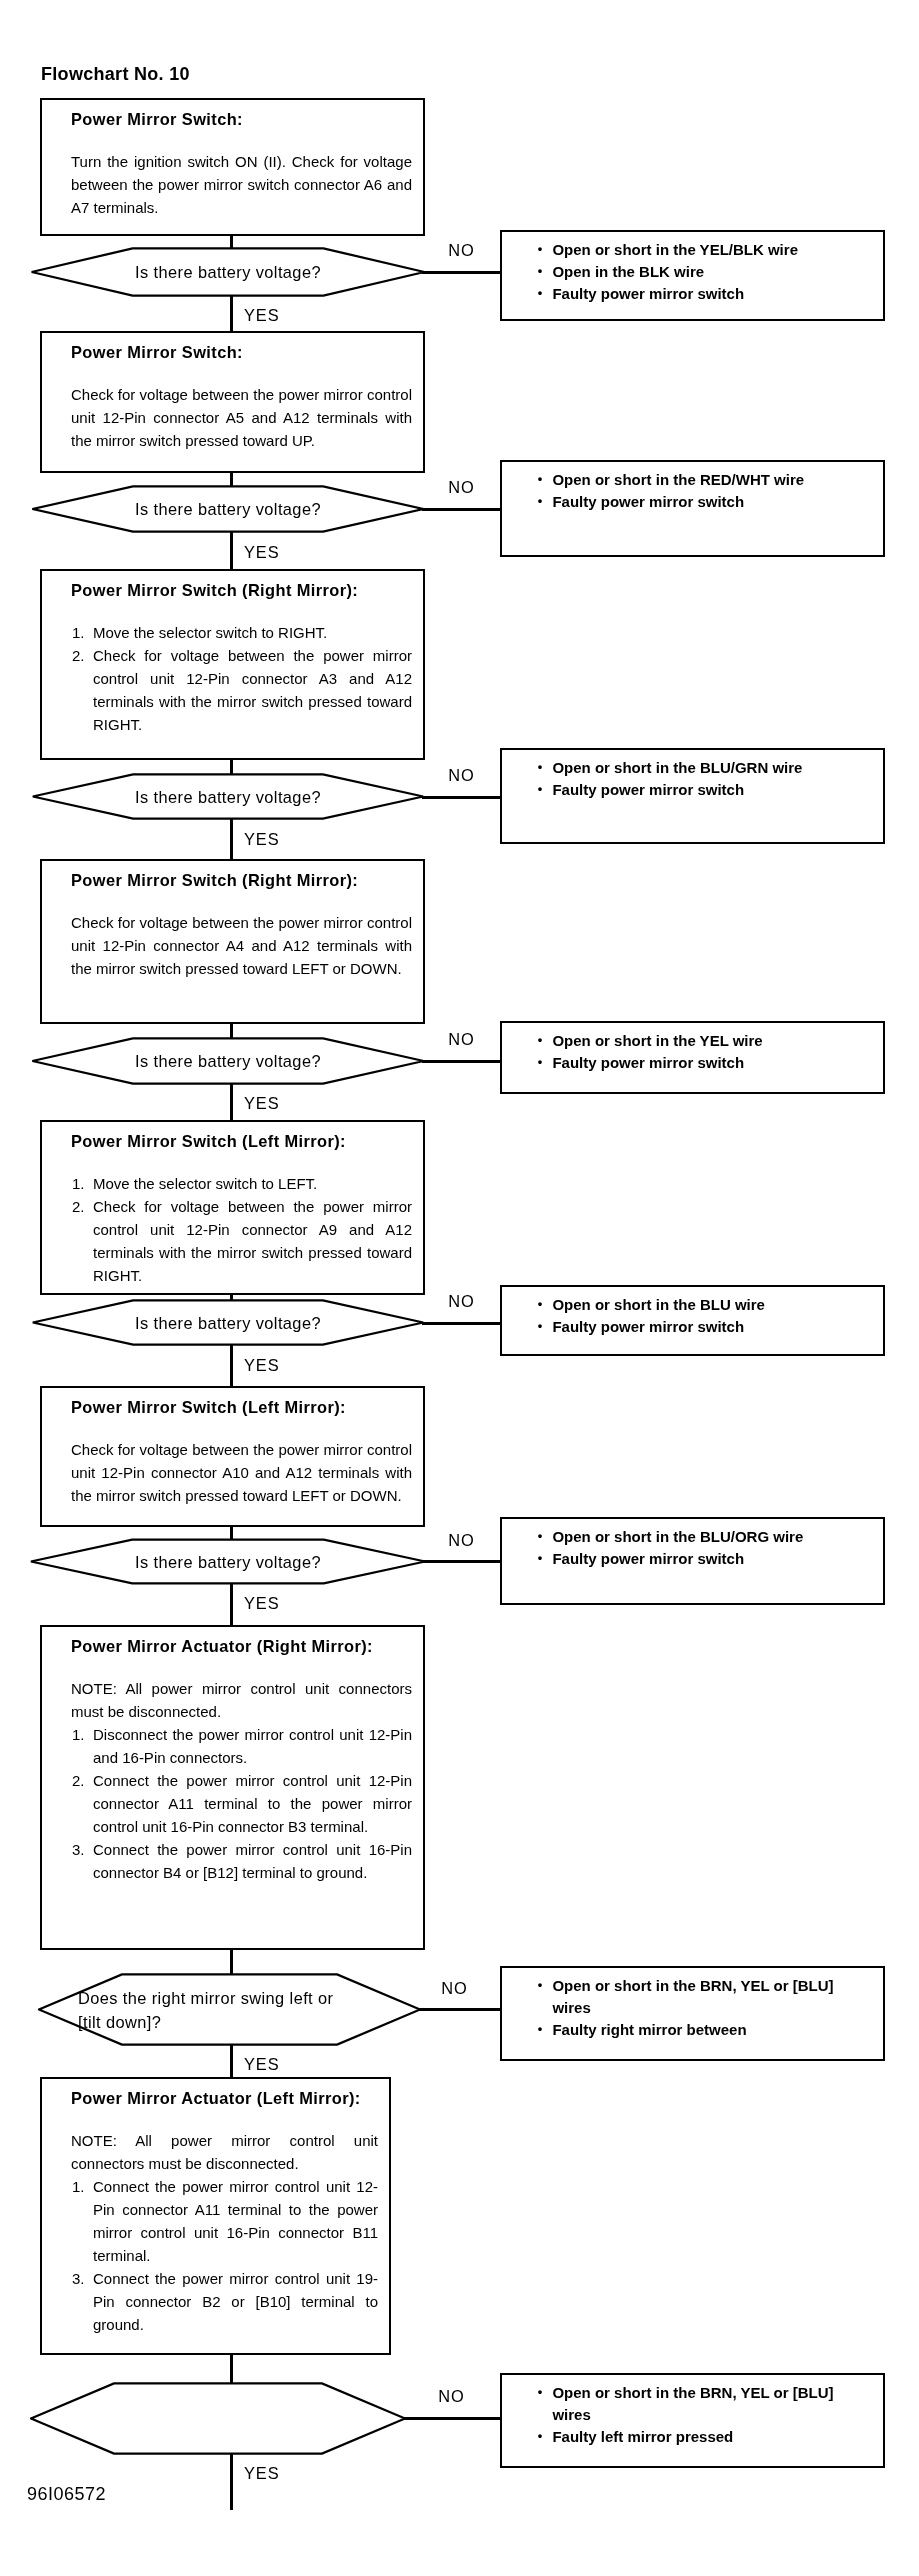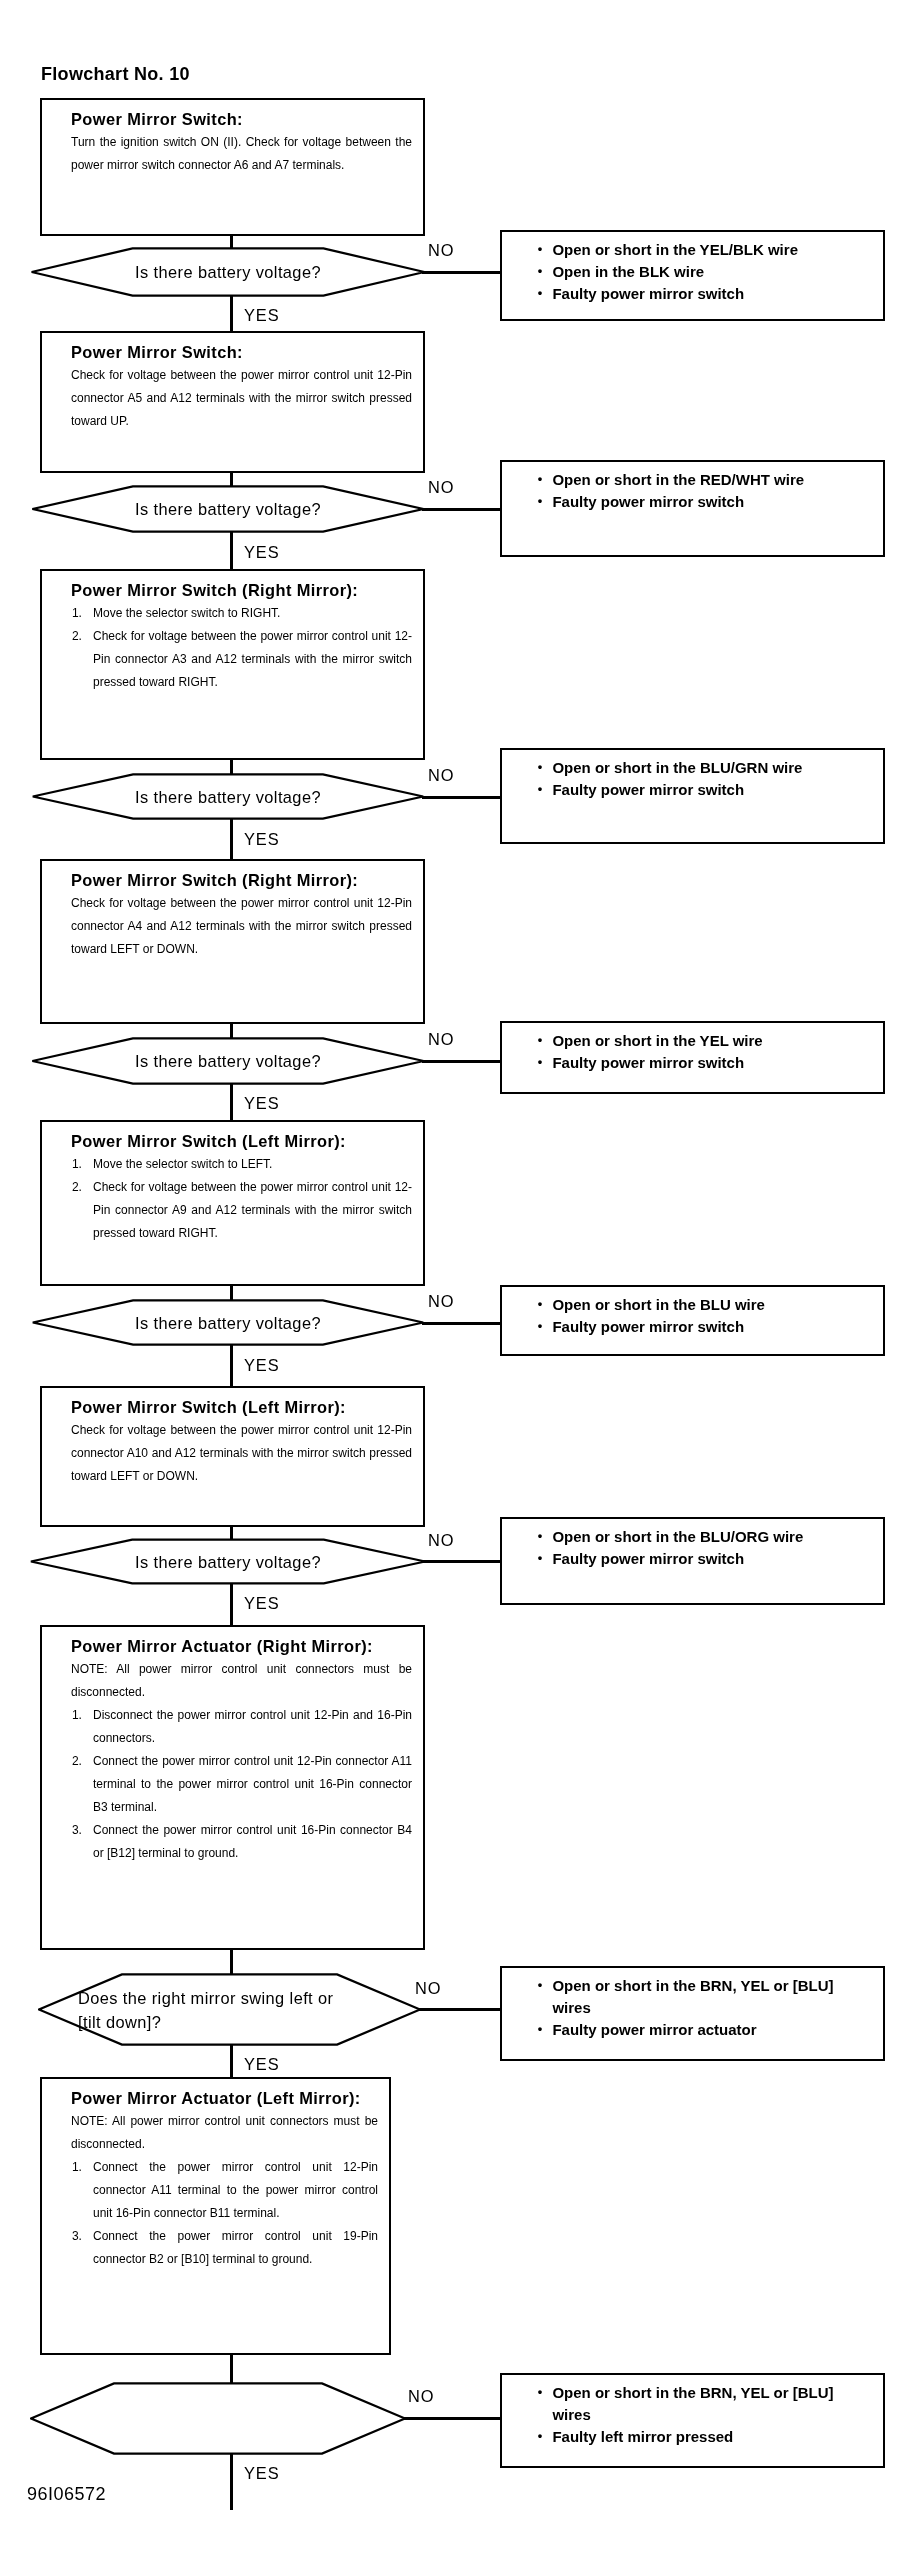--- a/index.html
+++ b/index.html
@@ -10,33 +10,33 @@
   #flowchart { position:absolute; inset:0; }
   .title { position:absolute; left:41px; top:64px; font-size:18px; font-weight:bold; letter-spacing:0.3px; }
   .footer-code { position:absolute; left:27px; top:2484px; font-size:18px; letter-spacing:0.5px; }
   .vline { position:absolute; width:2.7px; background:#000; }
   .hline { position:absolute; height:2.7px; background:#000; }
   .pbox {
     position:absolute; background:#fff; border:2.3px solid #000; box-sizing:border-box;
     padding:8.2px 11px 5.5px 29px; z-index:2;
   }
   .pbox .hd { font-weight:bold; font-size:16.4px; letter-spacing:0.4px; line-height:23px; text-align:left; }
-  .pbox .bd { font-size:12px; line-height:23px; text-align:justify; }
+  .pbox .bd { font-size:15px; line-height:23px; text-align:justify;margin-top:19px; }
   .item { position:relative; padding-left:22px; }
   .item > .num { position:absolute; left:0.9px; }
   .item.plain { padding-left:0; }
   .dia { position:absolute; z-index:2; }
   .dia svg { position:absolute; left:0; top:0; }
   .q {
     position:absolute; inset:0; display:flex; align-items:center; justify-content:center;
     font-size:16.4px; letter-spacing:0.4px; line-height:24px; text-align:right;
   }
   .q.left { justify-content:flex-start; text-align:left; }
   .lbl { position:absolute; font-size:16.4px; letter-spacing:0.9px; z-index:3; }
-  .lbl.no { text-align:left; }
+  .lbl.no { text-align:center; }
   .nobox {
     position:absolute; background:#fff; border:2.3px solid #000; box-sizing:border-box;
     padding:7.3px 11px 3.6px 34px; font-weight:bold; font-size:15px; line-height:22px; z-index:2;
   }
   .cause { position:relative; padding-left:16.4px; text-align:left; }
   .cause .bullet { position:absolute; left:1.8px; top:-0.9px; font-size:12.8px; }
 </style>
 </head>
 <body>
 
@@ -174,21 +174,21 @@
       <svg width="383" height="73" viewBox="0 0 420 80">
         <polygon points="1,40 92,1.5 328,1.5 419,40 328,78.5 92,78.5" fill="#ffffff" stroke="#000000" stroke-width="2.5"></polygon>
       </svg>
       <div class="q left" style="left: 40px; width: 260px; right: auto;">Does the right mirror swing left or [tilt down]?</div>
     </div>
     <div class="lbl" style="left: 244px; top: 2055px;">YES</div>
     <div class="hline" style="left: 409px; top: 2008px; width: 92px; z-index: 1;"></div>
     <div class="lbl no" style="left: 415px; width: 79px; top: 1979px;">NO</div>
     <div class="nobox" style="left: 500px; top: 1966px; width: 385px; min-height: 95px;">
       <div class="cause"><span class="bullet">•</span><span>Open or short in the BRN, YEL or [BLU] wires</span></div>
-      <div class="cause"><span class="bullet">•</span><span>Faulty power mirror actuator</span></div>
+      <div class="cause"><span class="bullet">•</span><span>Faulty right mirror between</span></div>
     </div>
     <div class="pbox" style="left: 40px; top: 2077px; width: 351px; min-height: 278px;">
       <div class="hd">Power Mirror Actuator (Left Mirror):</div>
       <div class="bd">
         <div class="item plain"><span>NOTE: All power mirror control unit connectors must be disconnected.</span></div>
         <div class="item"><span class="num">1.</span><span>Connect the power mirror control unit 12-Pin connector A11 terminal to the power mirror control unit 16-Pin connector B11 terminal.</span></div>
         <div class="item"><span class="num">3.</span><span>Connect the power mirror control unit 19-Pin connector B2 or [B10] terminal to ground.</span></div>
       </div>
     </div>
     <div class="dia" style="left: 30px; top: 2382px; width: 376px; height: 73px;">

